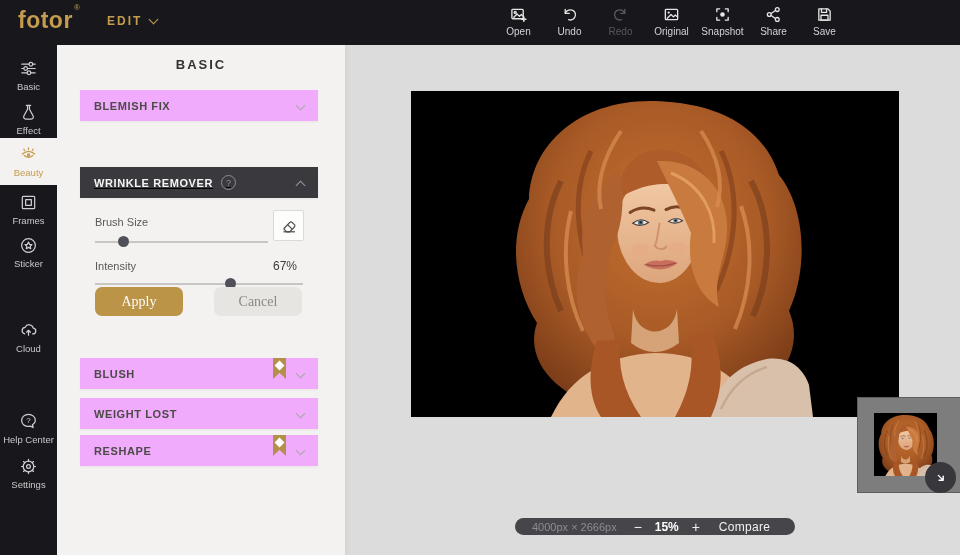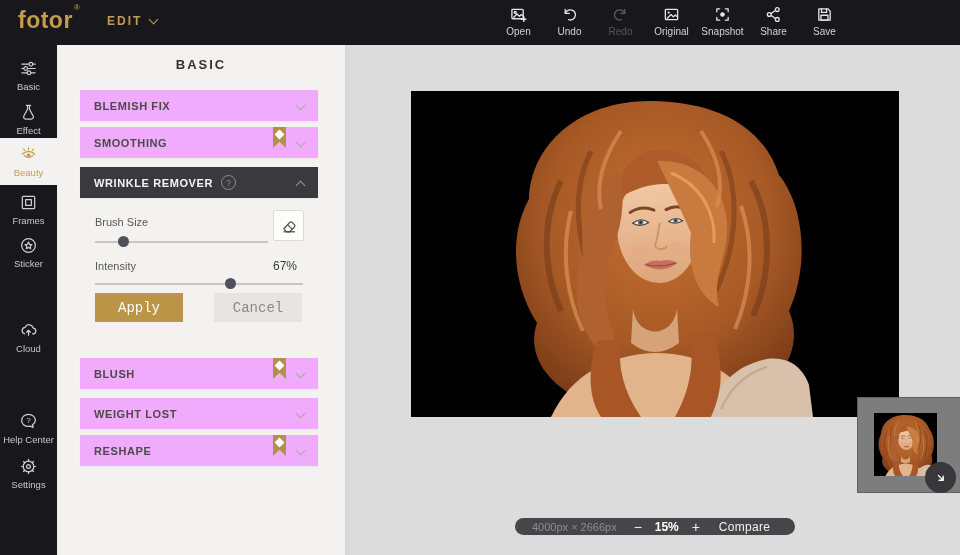--- a/index.html
+++ b/index.html
@@ -32,31 +32,31 @@
   .rail-item.active{background:var(--panel-bg);color:var(--gold);height:47px;}
   .rail-item.active svg{stroke:var(--gold);}
   
   .panel{position:absolute;left:57px;top:45px;width:288px;height:510px;background:var(--panel-bg);z-index:20;box-shadow:2px 0 6px rgba(0,0,0,.05);}
   .panel-title{position:absolute;left:0;top:12px;width:100%;text-align:center;font-size:13px;font-weight:bold;letter-spacing:2px;color:#33322f;}
   .acc{position:absolute;left:23px;width:238px;height:31px;background:#f0abfc;box-shadow:0 1px 2px rgba(0,0,0,.05);display:flex;align-items:center;cursor:pointer;}
   .acc-label{font-size:11px;font-weight:bold;letter-spacing:.6px;color:#4b4a47;margin-left:14px;}
   .acc .chev{color:#a9a8a5;position:absolute;right:14px;top:12px;width:6px;height:6px;}
   .bookmark{position:absolute;right:32px;top:0;width:13px;height:21px;background:#b3904a;clip-path:polygon(0 0,100% 0,100% 100%,50% 70%,0 100%);}
   .bookmark::after{content:"";position:absolute;left:3px;top:4px;width:7px;height:7px;background:#fff;transform:rotate(45deg);}
-  .acc.dark{background:var(--dark-header);}
+  .acc.dark{background:var(--dark-header);text-decoration:underline;}
   .acc.dark .acc-label{color:#f4f4f4;}
   .acc.dark .chev{color:#9696a0;top:15px;}
   .help-circ{width:13px;height:13px;border:1px solid #8e8e96;border-radius:50%;color:#8e8e96;font-size:9px;display:inline-flex;align-items:center;justify-content:center;margin-left:8px;}
   .ctl-label{position:absolute;font-size:11px;color:#5a5955;}
   .ctl-value{position:absolute;font-size:12px;color:#3c3b38;}
   .slider{position:absolute;height:2px;background:#c8c6c3;}
   .slider .handle{position:absolute;top:-5px;width:11px;height:11px;border-radius:50%;background:#50505a;margin-left:-5px;cursor:pointer;}
   .eraser-btn{position:absolute;left:216px;top:165px;width:31px;height:31px;background:#fdfdfc;border:1px solid #dcdad6;border-radius:2px;display:flex;align-items:center;justify-content:center;cursor:pointer;padding:0;}
   .eraser-btn svg{width:18px;height:18px;stroke:#4a4a4a;fill:none;stroke-width:1.2;stroke-linejoin:round;}
-  .btn{position:absolute;top:248px;width:88px;height:29px;border:none;border-radius:0;font-size:14px;font-family:Liberation Mono, monospace;cursor:pointer;}
+  .btn{position:absolute;top:242px;width:88px;height:29px;border:none;border-radius:7px;font-size:14px;font-family:Liberation Serif, serif;cursor:pointer;}
   .btn.apply{left:38px;background:var(--apply-gold);color:#fdfcf6;}
   .btn.cancel{left:157px;background:#e7e5e2;color:#8b8a87;}
   
   .canvas{position:absolute;left:345px;top:45px;width:615px;height:510px;background:var(--canvas-bg);overflow:hidden;z-index:10;}
   .photo{position:absolute;left:66px;top:46px;width:488px;height:326px;background:#000;}
   .photo svg{display:block;width:488px;height:326px;}
   
   .navigator{position:absolute;left:513px;top:353px;width:120px;height:94px;background:#7d7d7d;outline:1px solid #5e5e60;z-index:5;}
   .nav-thumb{position:absolute;left:16px;top:15px;width:63px;height:63px;background:#000;overflow:hidden;}
   .nav-thumb svg{width:100%;height:100%;display:block;}
@@ -262,25 +262,20 @@
 </nav>
 
 <aside class="panel">
   <div class="panel-title">BASIC</div>
 
   <div class="acc" style="top:45px">
     <span class="acc-label">BLEMISH FIX</span>
     <span class="chev"></span>
   </div>
 
-  <div class="acc" style="top:82px">
-    <span class="acc-label">SMOOTHING</span>
-    <span class="bookmark"></span>
-    <span class="chev"></span>
-  </div>
 
   <div class="acc dark" style="top:122px">
     <span class="acc-label">WRINKLE REMOVER</span>
     <span class="help-circ">?</span>
     <span class="chev up"></span>
   </div>
 
   <div>
     <span class="ctl-label" style="left:38px;top:171px">Brush Size</span>
     <div class="slider" style="left:38px;top:196px;width:173px">

